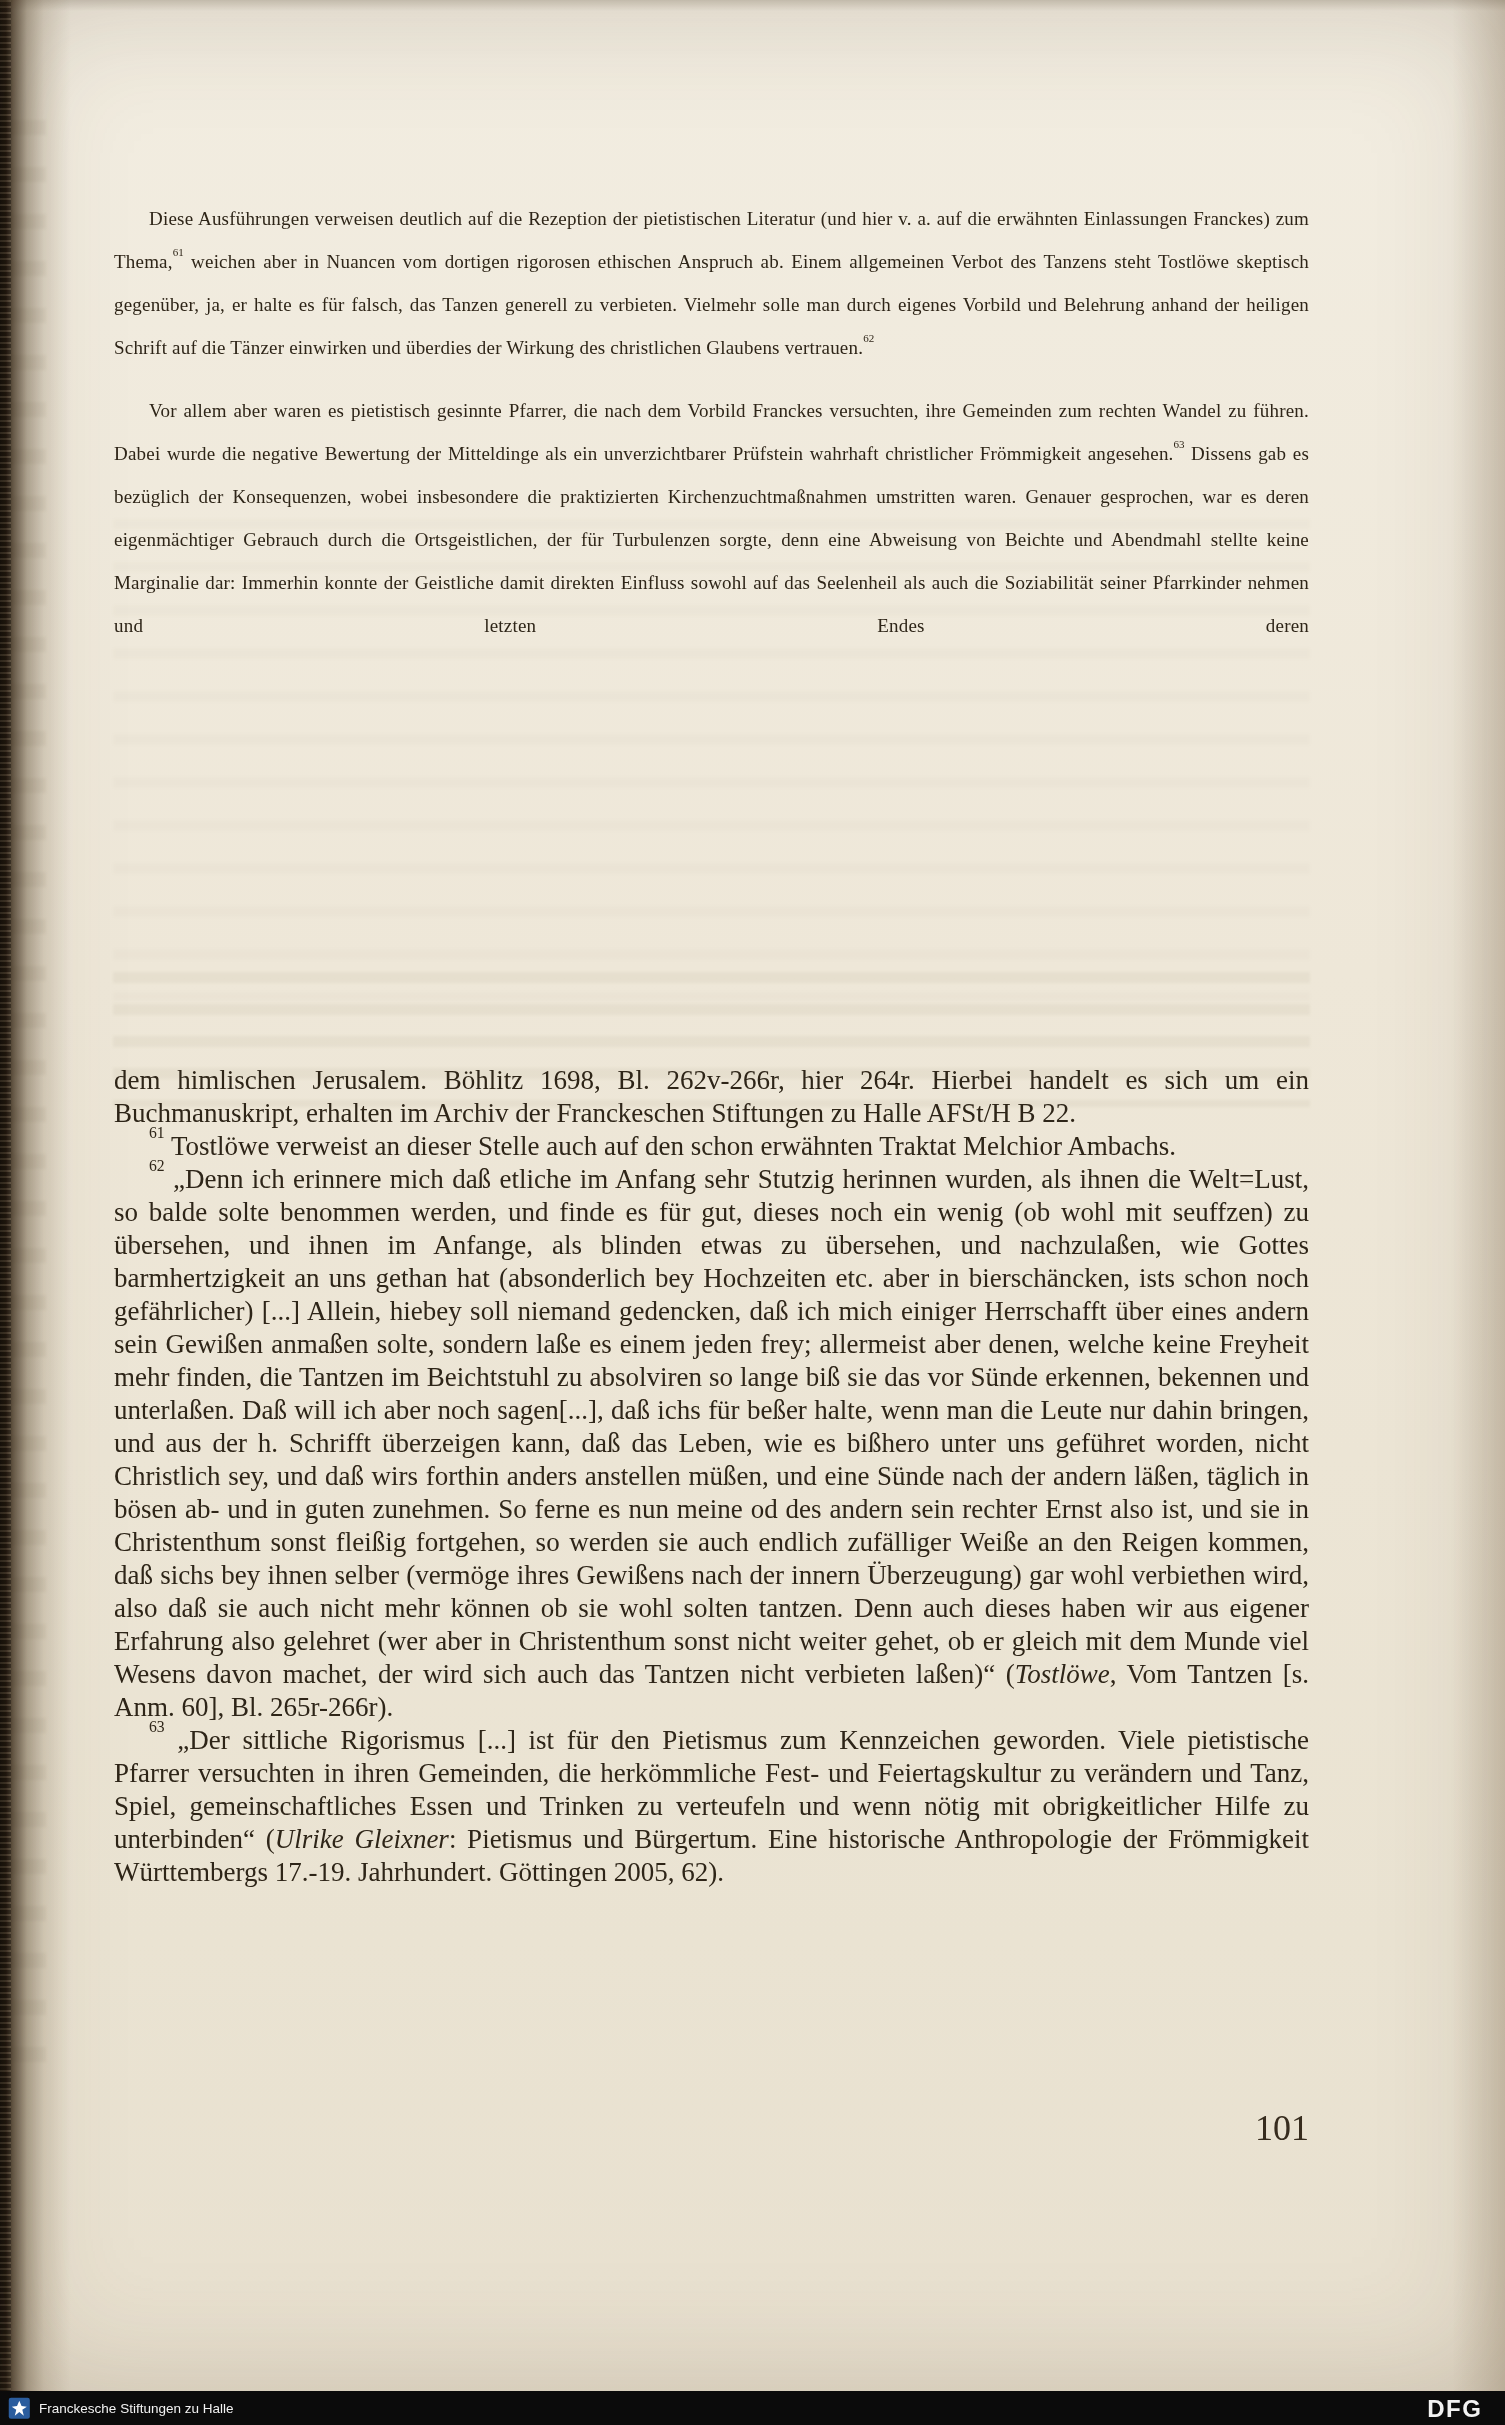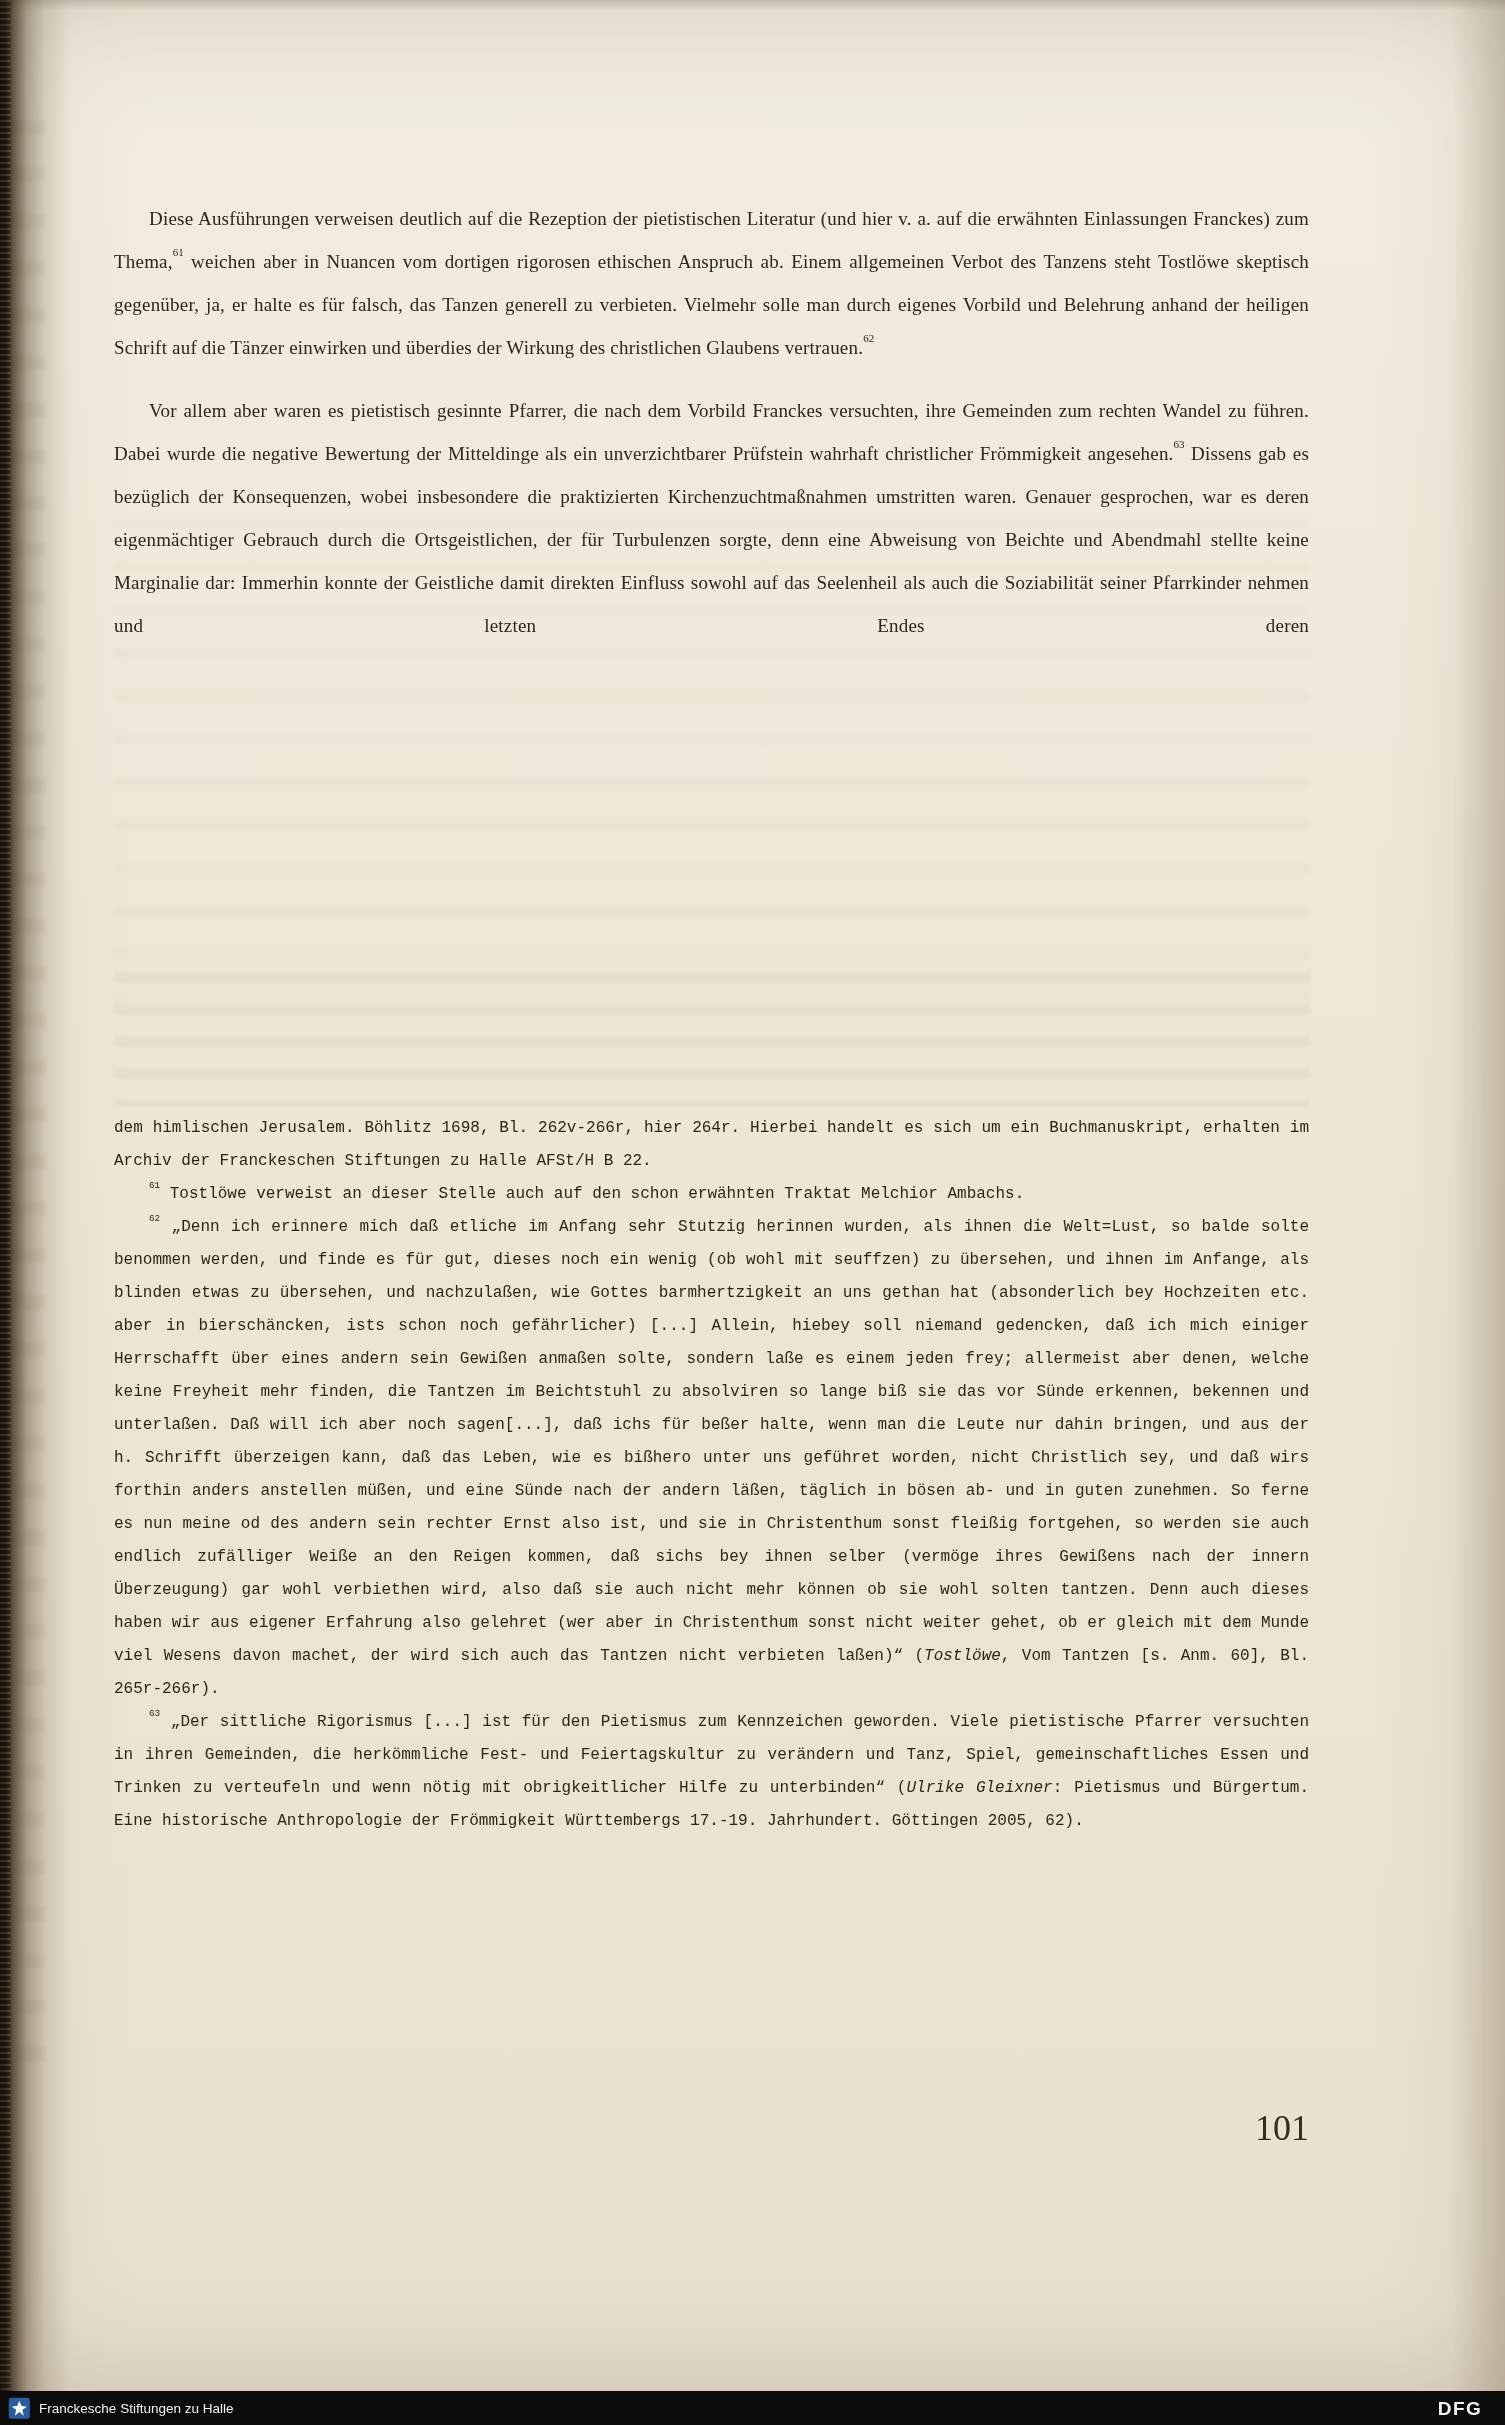--- a/index.html
+++ b/index.html
@@ -31,39 +31,39 @@
     background:repeating-linear-gradient(180deg,rgba(128,112,82,.11) 0 11.3px,rgba(128,112,82,0) 11.3px 32px);}
   .ghost-body{left:113px;top:519px;width:1197px;height:482px;opacity:.35;
     background:repeating-linear-gradient(180deg,rgba(128,112,82,.08) 0 10.5px,rgba(128,112,82,0) 10.5px 43px);}
   .ghost-margin{left:10.5px;top:120px;width:35px;height:1942px;opacity:.55;
     background:repeating-linear-gradient(180deg,rgba(110,95,70,.13) 0 15px,rgba(110,95,70,0) 15px 47px);}
 
   .textblock{position:absolute;left:114px;width:1195px;text-align:justify;z-index:3;hyphens:auto;}
   .body-text{top:197px;font-size:19px;line-height:43px;letter-spacing:0.2px;}
   .body-text p{margin:0;text-indent:35px;}
   .body-text p.runover{text-align-last:justify;margin-top:20px;}
-  .footnotes{top:1112px;font-size:16px;line-height:33px;font-family:Liberation Mono, monospace;}
+  .footnotes{top:1064px;font-size:27px;line-height:33px;}
   .footnotes p{margin:0;text-indent:35px;}
   .footnotes p.cont{text-indent:0;}
   sup{font-size:.58em;line-height:0;position:relative;top:-.42em;letter-spacing:0;}
   i{font-style:italic;}
 
   .pageno{position:absolute;top:2107px;left:114px;width:1195px;text-align:right;
     font-size:36px;color:#372c1e;z-index:3;}
 
   .footer{
     position:absolute;left:0;right:0;bottom:0;height:35px;background:#0b0b0b;z-index:8;
     display:flex;align-items:center;justify-content:space-between;
     padding:0 22.6px 0 7.5px;box-sizing:border-box;color:#f2f2f2;
     font-family:"Liberation Sans","DejaVu Sans",sans-serif;
     margin-top:40px;
   }
   .footer-left{display:flex;align-items:center;gap:9px;font-size:13.5px;}
   .emblem{display:inline-flex;width:22.6px;height:22.6px;}
-  .dfg{font-weight:700;font-size:19px;letter-spacing:1.5px;}
+  .dfg{font-weight:700;font-size:24px;letter-spacing:1.5px;}
 </style>
 </head>
 <body>
 
 <div class="scan">
 
   <div class="ghost ghost-body"></div>
   <div class="ghost ghost-mid"></div>
   <div class="ghost ghost-margin"></div>
 

